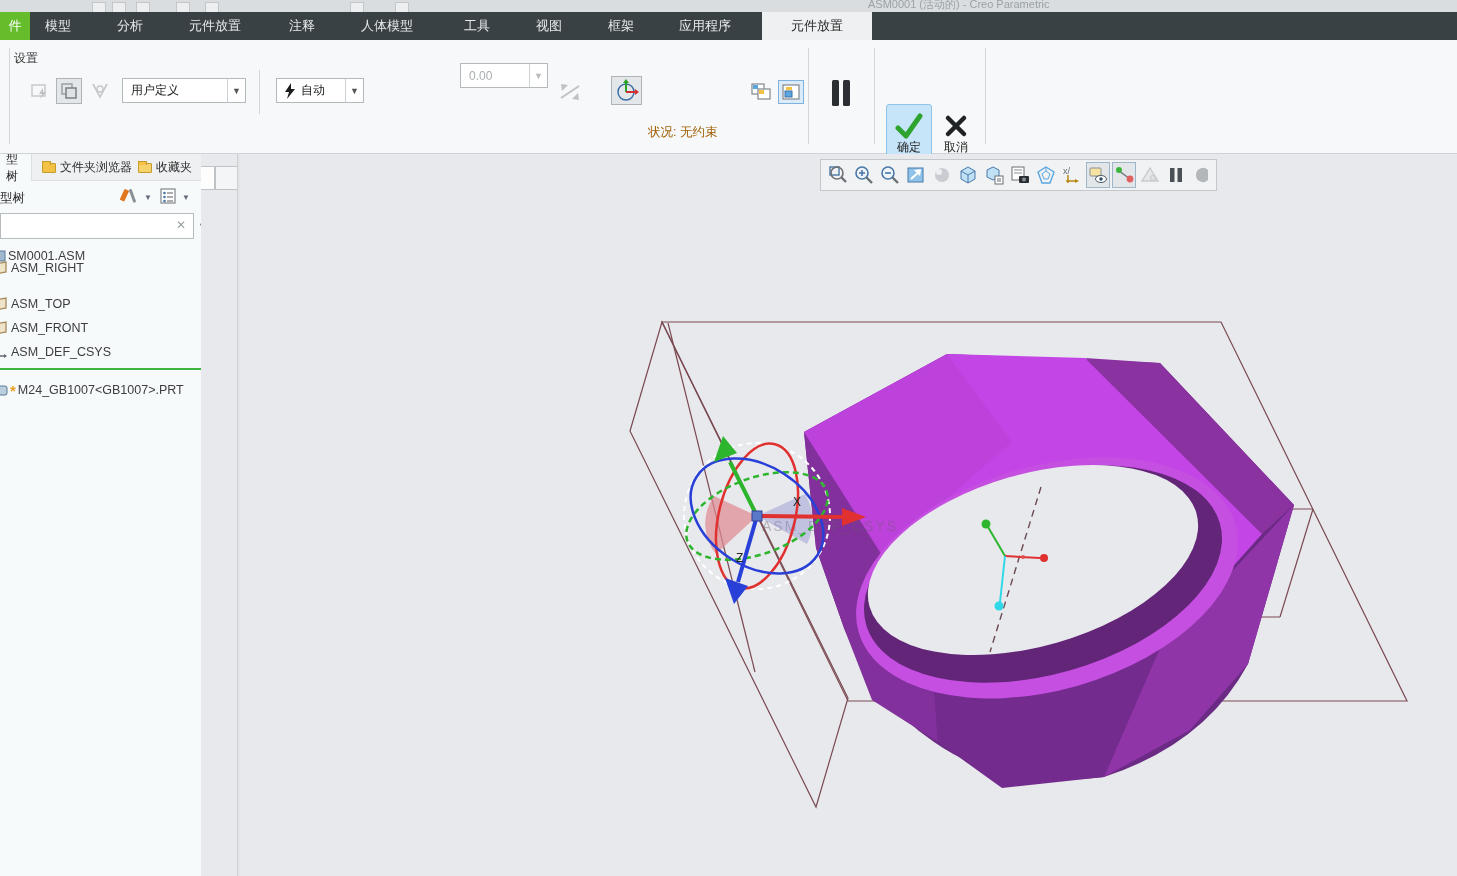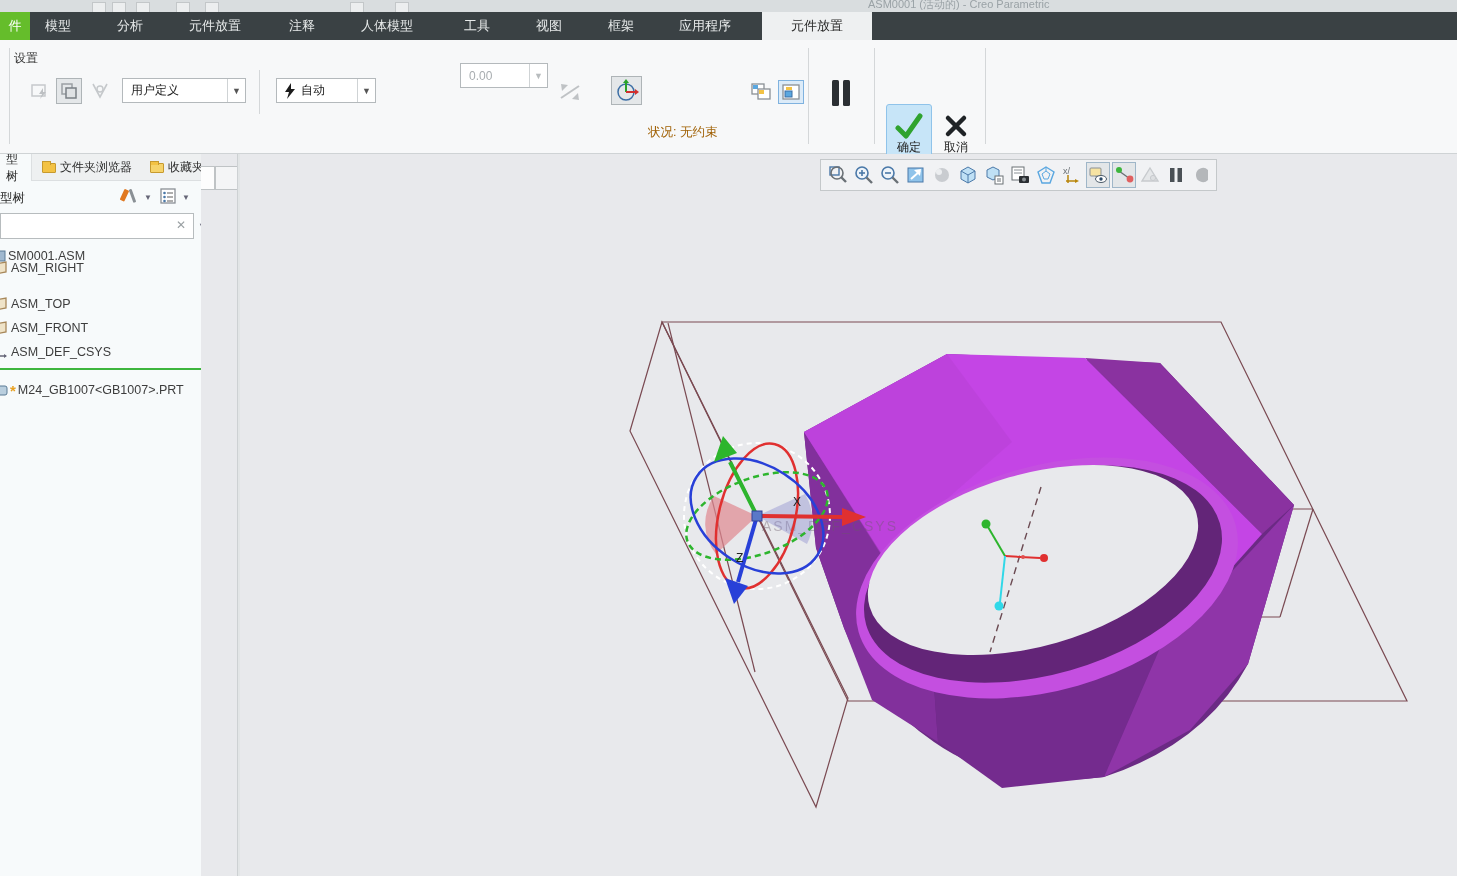--- a/index.html
+++ b/index.html
@@ -131,21 +131,21 @@
     </svg>
   </div>
 
   <div class="combo" style="left:122px; top:38px; width:124px;">
     <span class="txt">用户定义</span>
     <span class="arrow">▼</span>
   </div>
 
   <div class="vsep short" style="left:259px"></div>
 
-  <div class="combo" style="left:276px; top:38px; width:100px;">
+  <div class="combo" style="left:276px; top:38px; width:88px;">
     <svg width="14" height="16" style="margin-left:6px">
       <polygon points="8,0 2,9 6,9 4,16 12,6 8,6" fill="#1c1c1c"></polygon>
     </svg>
     <span class="txt" style="padding-left:4px">自动</span>
     <span class="arrow">▼</span>
   </div>
 
   <div class="combo disabled" style="left:440px; top:23px; width:88px;margin-left:20px;">
     <span class="txt">0.00</span>
     <span class="arrow">▼</span>
@@ -223,21 +223,21 @@
 
 <div id="left-panel" class="abs">
   <div id="panel-tabs">
     <div class="ptab active" style="left:0; width:32px;">
       <span>型树</span>
     </div>
     <div class="ptab" style="left:36px;text-align:center;">
       <span class="folder"></span>
       <span>文件夹浏览器</span>
     </div>
-    <div class="ptab" style="left:144px;">
+    <div class="ptab" style="left:132px;">
       <span class="folder" style="background:#f6d36a"></span>
       <span>收藏夹</span>
     </div>
   </div>
 
   <div id="panel-header">
     <span id="panel-title">型树</span>
     <span class="abs" style="left:120px; top:3px;">
       <svg width="20" height="18">
         <rect x="2" y="1" width="5" height="12" rx="1" fill="#e07820" transform="rotate(25 4 7)"></rect>

